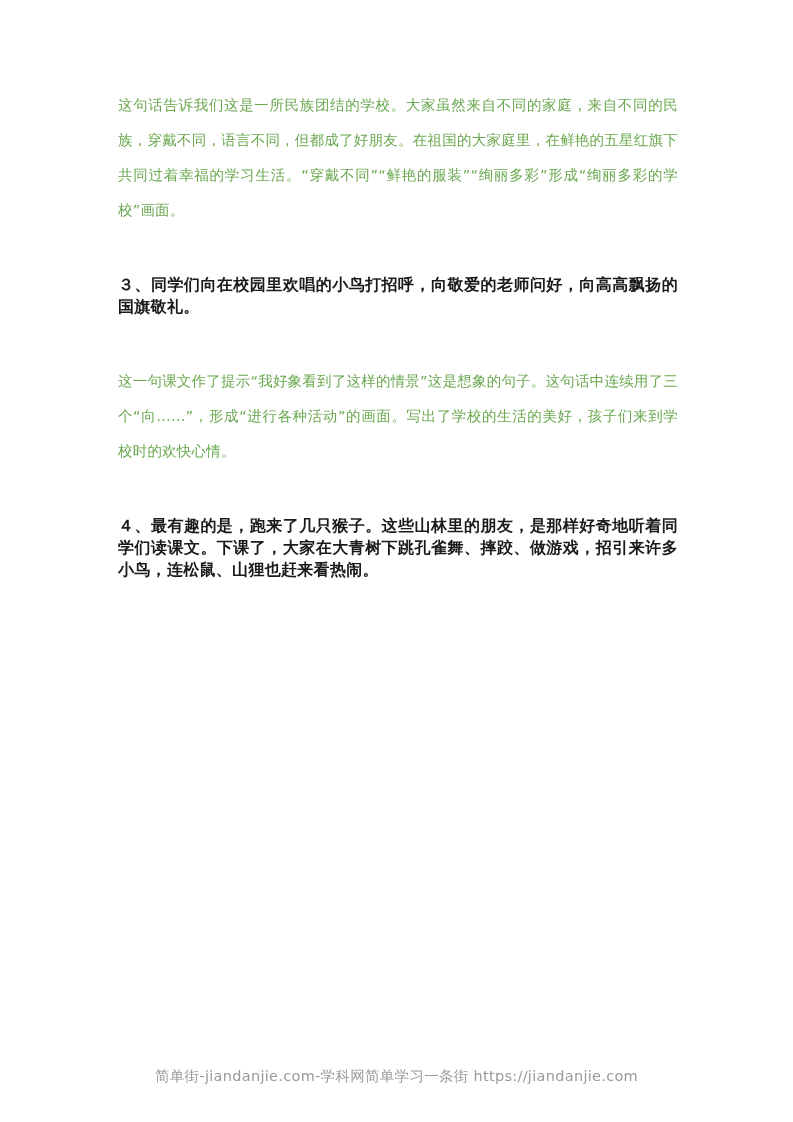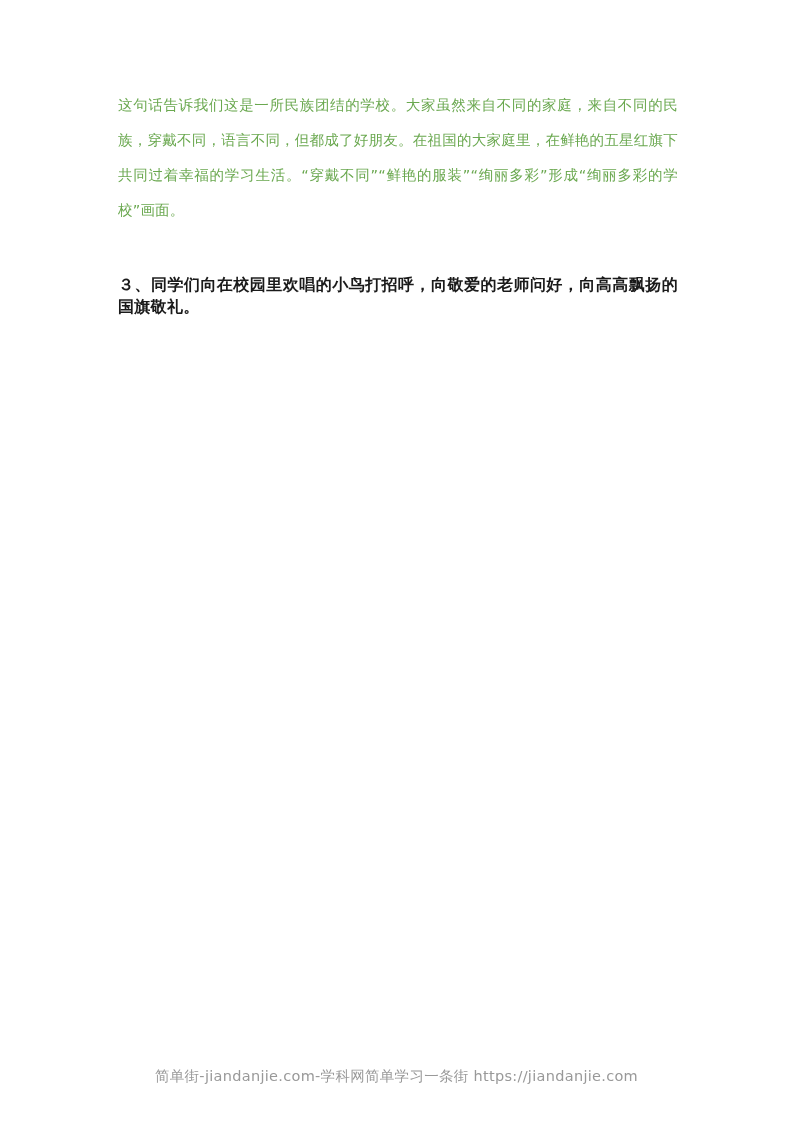--- a/index.html
+++ b/index.html
@@ -68,23 +68,25 @@
   <div class="content">
 
     <p class="para note">这句话告诉我们这是一所民族团结的学校。大家虽然来自不同的家庭，来自不同的民族，穿戴不同，语言不同，但都成了好朋友。在祖国的大家庭里，在鲜艳的五星红旗下共同过着幸福的学习生活。“穿戴不同”“鲜艳的服装”“绚丽多彩”形成“绚丽多彩的学校”画面。</p>
 
     <div class="gap-lg"></div>
 
     <p class="para main">３、同学们向在校园里欢唱的小鸟打招呼，向敬爱的老师问好，向高高飘扬的国旗敬礼。</p>
 
     <div class="gap-lg"></div>
 
+    <p class="para note">这一句课文作了提示“我好象看到了这样的情景”这是想象的句子。这句话中连续用了三个“向……”，形成“进行各种活动”的画面。写出了学校的生活的美好，孩子们来到学校时的欢快心情。</p>
 
     <div class="gap-lg"></div>
 
+    <p class="para main">４、最有趣的是，跑来了几只猴子。这些山林里的朋友，是那样好奇地听着同学们读课文。下课了，大家在大青树下跳孔雀舞、摔跤、做游戏，招引来许多小鸟，连松鼠、山狸也赶来看热闹。</p>
 
     <div class="gap-lg"></div>
 
 
   </div>
 
   <div class="footer">简单街-jiandanjie.com-学科网简单学习一条街 https://jiandanjie.com</div>
 </div>
 
 </body></html>

